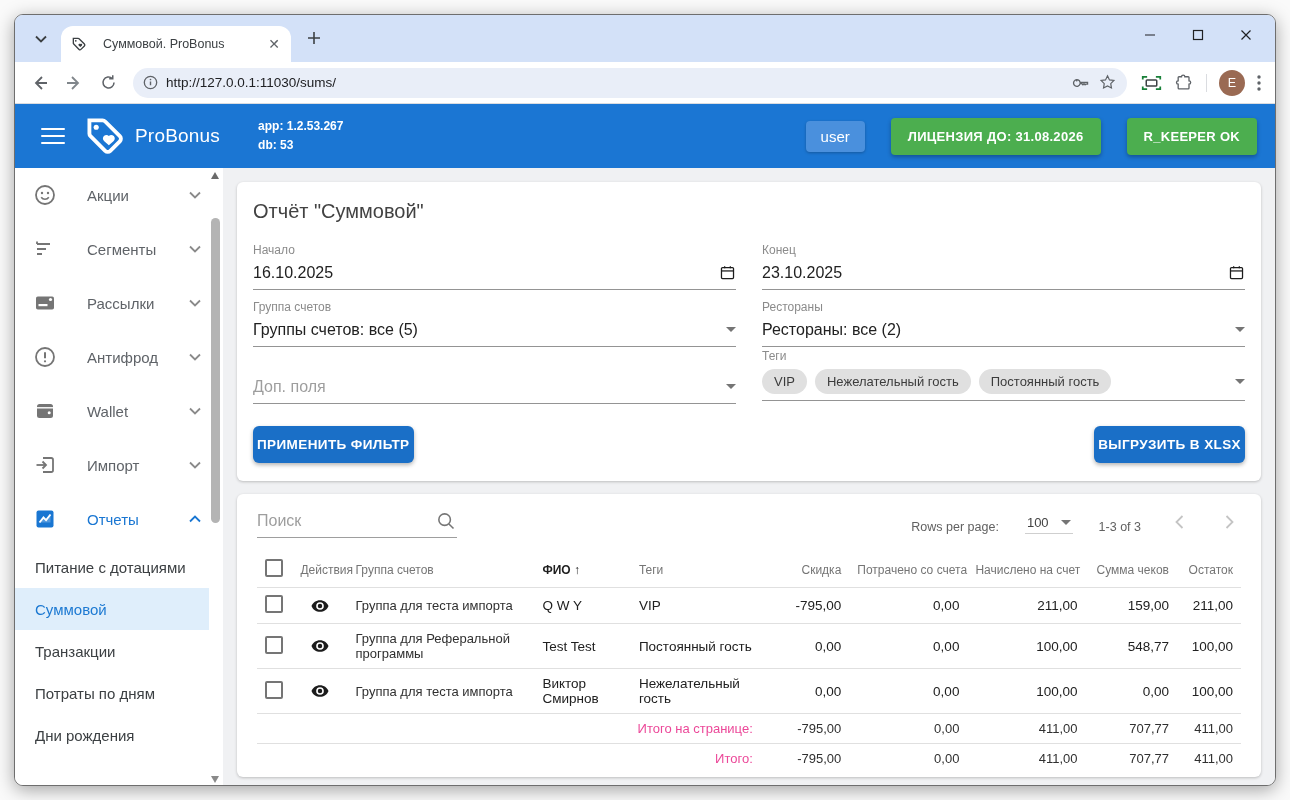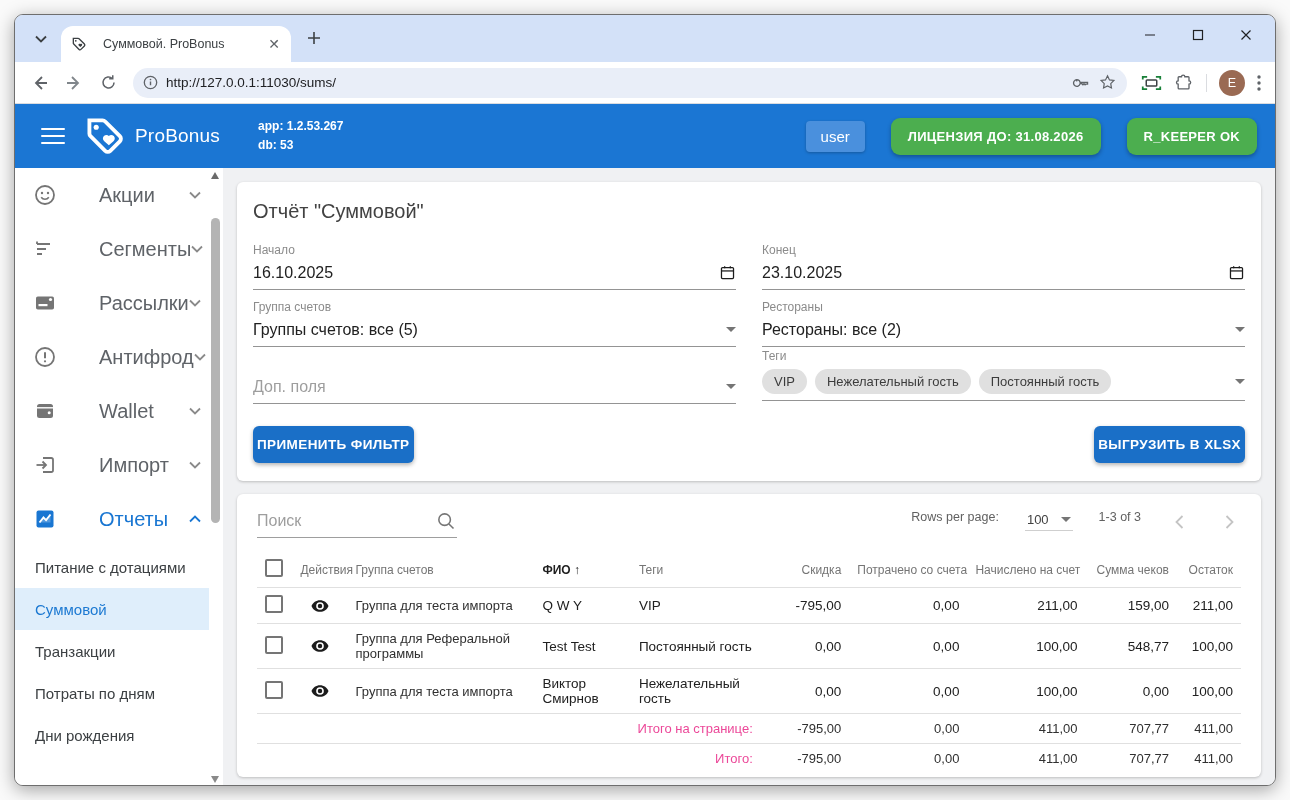--- a/index.html
+++ b/index.html
@@ -37,28 +37,28 @@
   .appbar { height:64px; background:#1b76d3; display:flex; align-items:center; padding:0 18px; color:#fff; }
   .burger { width:24px; display:flex; flex-direction:column; gap:4.5px; margin:0 18px 0 8px; }
   .burger i { height:2.6px; background:#fff; border-radius:1px; display:block; }
   .brand { display:flex; align-items:center; gap:8px; }
   .brand-name { font-size:19px; letter-spacing:.2px; }
   .ver { font-size:12px; font-weight:bold; line-height:1.55; margin-left:38px; }
   .appbar-right { margin-left:auto; display:flex; align-items:center; gap:26px; }
   .user-btn { background:#4a90dd; border:none; color:#fff; font-size:15px; padding:7px 15px;
     border-radius:4px; box-shadow:0 1px 3px rgba(0,0,0,.25); font-family:inherit; }
   .green-btn { background:#4cae4f; border:none; color:#fff; font-size:13px; font-weight:bold;
-    letter-spacing:.3px; padding:11px 17px; border-radius:9px; box-shadow:0 2px 4px rgba(0,0,0,.3); font-family:inherit; }
+    letter-spacing:.3px; padding:11px 17px; border-radius:4px; box-shadow:0 2px 4px rgba(0,0,0,.3); font-family:inherit; }
 
   
   .app-body { display:flex; height:619px; }
   .sidebar { width:208px; background:#fff; position:relative; overflow:hidden; flex-shrink:0; }
   .side-item { height:54px; display:flex; align-items:center; padding:0 14px 0 18px; gap:0; }
   .side-ico { width:24px; height:24px; flex-shrink:0; display:flex; align-items:center; justify-content:center; }
-  .side-label { font-size:20px; color:#5f6368; margin-left:42px; flex:1; }
+  .side-label { font-size:15px; color:#5f6368; margin-left:30px; flex:1; }
   .side-chev { margin-right:8px; display:flex; }
   .side-item.active .side-label { color:#1976d2; }
   .sub-item { height:42px; display:flex; align-items:center; padding-left:20px; font-size:15px; color:#3c4043; }
   .sub-item.selected { background:#dfeefb; color:#1c79d2; width:194px; }
   .side-scroll { position:absolute; right:1px; top:0; bottom:0; width:13px; }
   .side-scroll .arr-up { position:absolute; top:4px; left:2px; width:0; height:0;
     border-left:4.5px solid transparent; border-right:4.5px solid transparent; border-bottom:7px solid #6a6a6a; }
   .side-scroll .arr-dn { position:absolute; bottom:4px; left:2px; width:0; height:0;
     border-left:4.5px solid transparent; border-right:4.5px solid transparent; border-top:7px solid #8a8a8a; }
   .side-thumb { position:absolute; left:2px; top:50px; width:9px; height:305px; background:#b4b4b4; border-radius:5px; }
@@ -81,21 +81,21 @@
   .chip { background:#e0e0e0; border-radius:15px; padding:5px 12px; font-size:13px; color:#3c3c3c; white-space:nowrap; }
   .btn-row { display:flex; justify-content:space-between; margin-top:22px; }
   .blue-btn { background:#1a6fc7; color:#fff; border:none; font-family:inherit; font-size:13.5px;
     font-weight:bold; letter-spacing:.4px; padding:11px 4px; border-radius:6px; box-shadow:0 2px 4px rgba(0,0,0,.3); }
 
   
   .card-table { padding:16px 20px 4px; }
   .table-top { display:flex; align-items:flex-end; justify-content:space-between; }
   .search-box { width:200px; display:flex; align-items:center; border-bottom:1px solid #9e9e9e; padding-bottom:5px; }
   .search-ph { flex:1; font-size:16px; color:#9e9e9e; }
-  .pager { display:flex; align-items:flex-start; gap:26px; font-size:12.5px; color:#616161; padding-bottom:4px; }
+  .pager { display:flex; align-items:flex-end; gap:26px; font-size:12.5px; color:#616161; padding-bottom:4px; }
   .rpp-select { display:flex; align-items:center; gap:10px; border-bottom:1px solid #cfcfcf; padding:2px 2px 3px; font-size:13px; color:#424242; }
   .rpp-select .caret { margin-left:2px; }
   .pg-chev { width:24px; height:24px; display:flex; align-items:center; justify-content:center; }
 
   table { width:100%; border-collapse:collapse; table-layout:fixed; margin-top:14px; }
   th, td { border-bottom:1px solid #e0e0e0; padding:7px 8px; vertical-align:middle; }
   th { font-size:12px; color:#757575; font-weight:normal; text-align:left; white-space:nowrap; }
   th.num, td.num { text-align:right; }
   th.sorted { color:#1f1f1f; font-weight:bold; }
   td { font-size:13.5px; color:#212121; }

